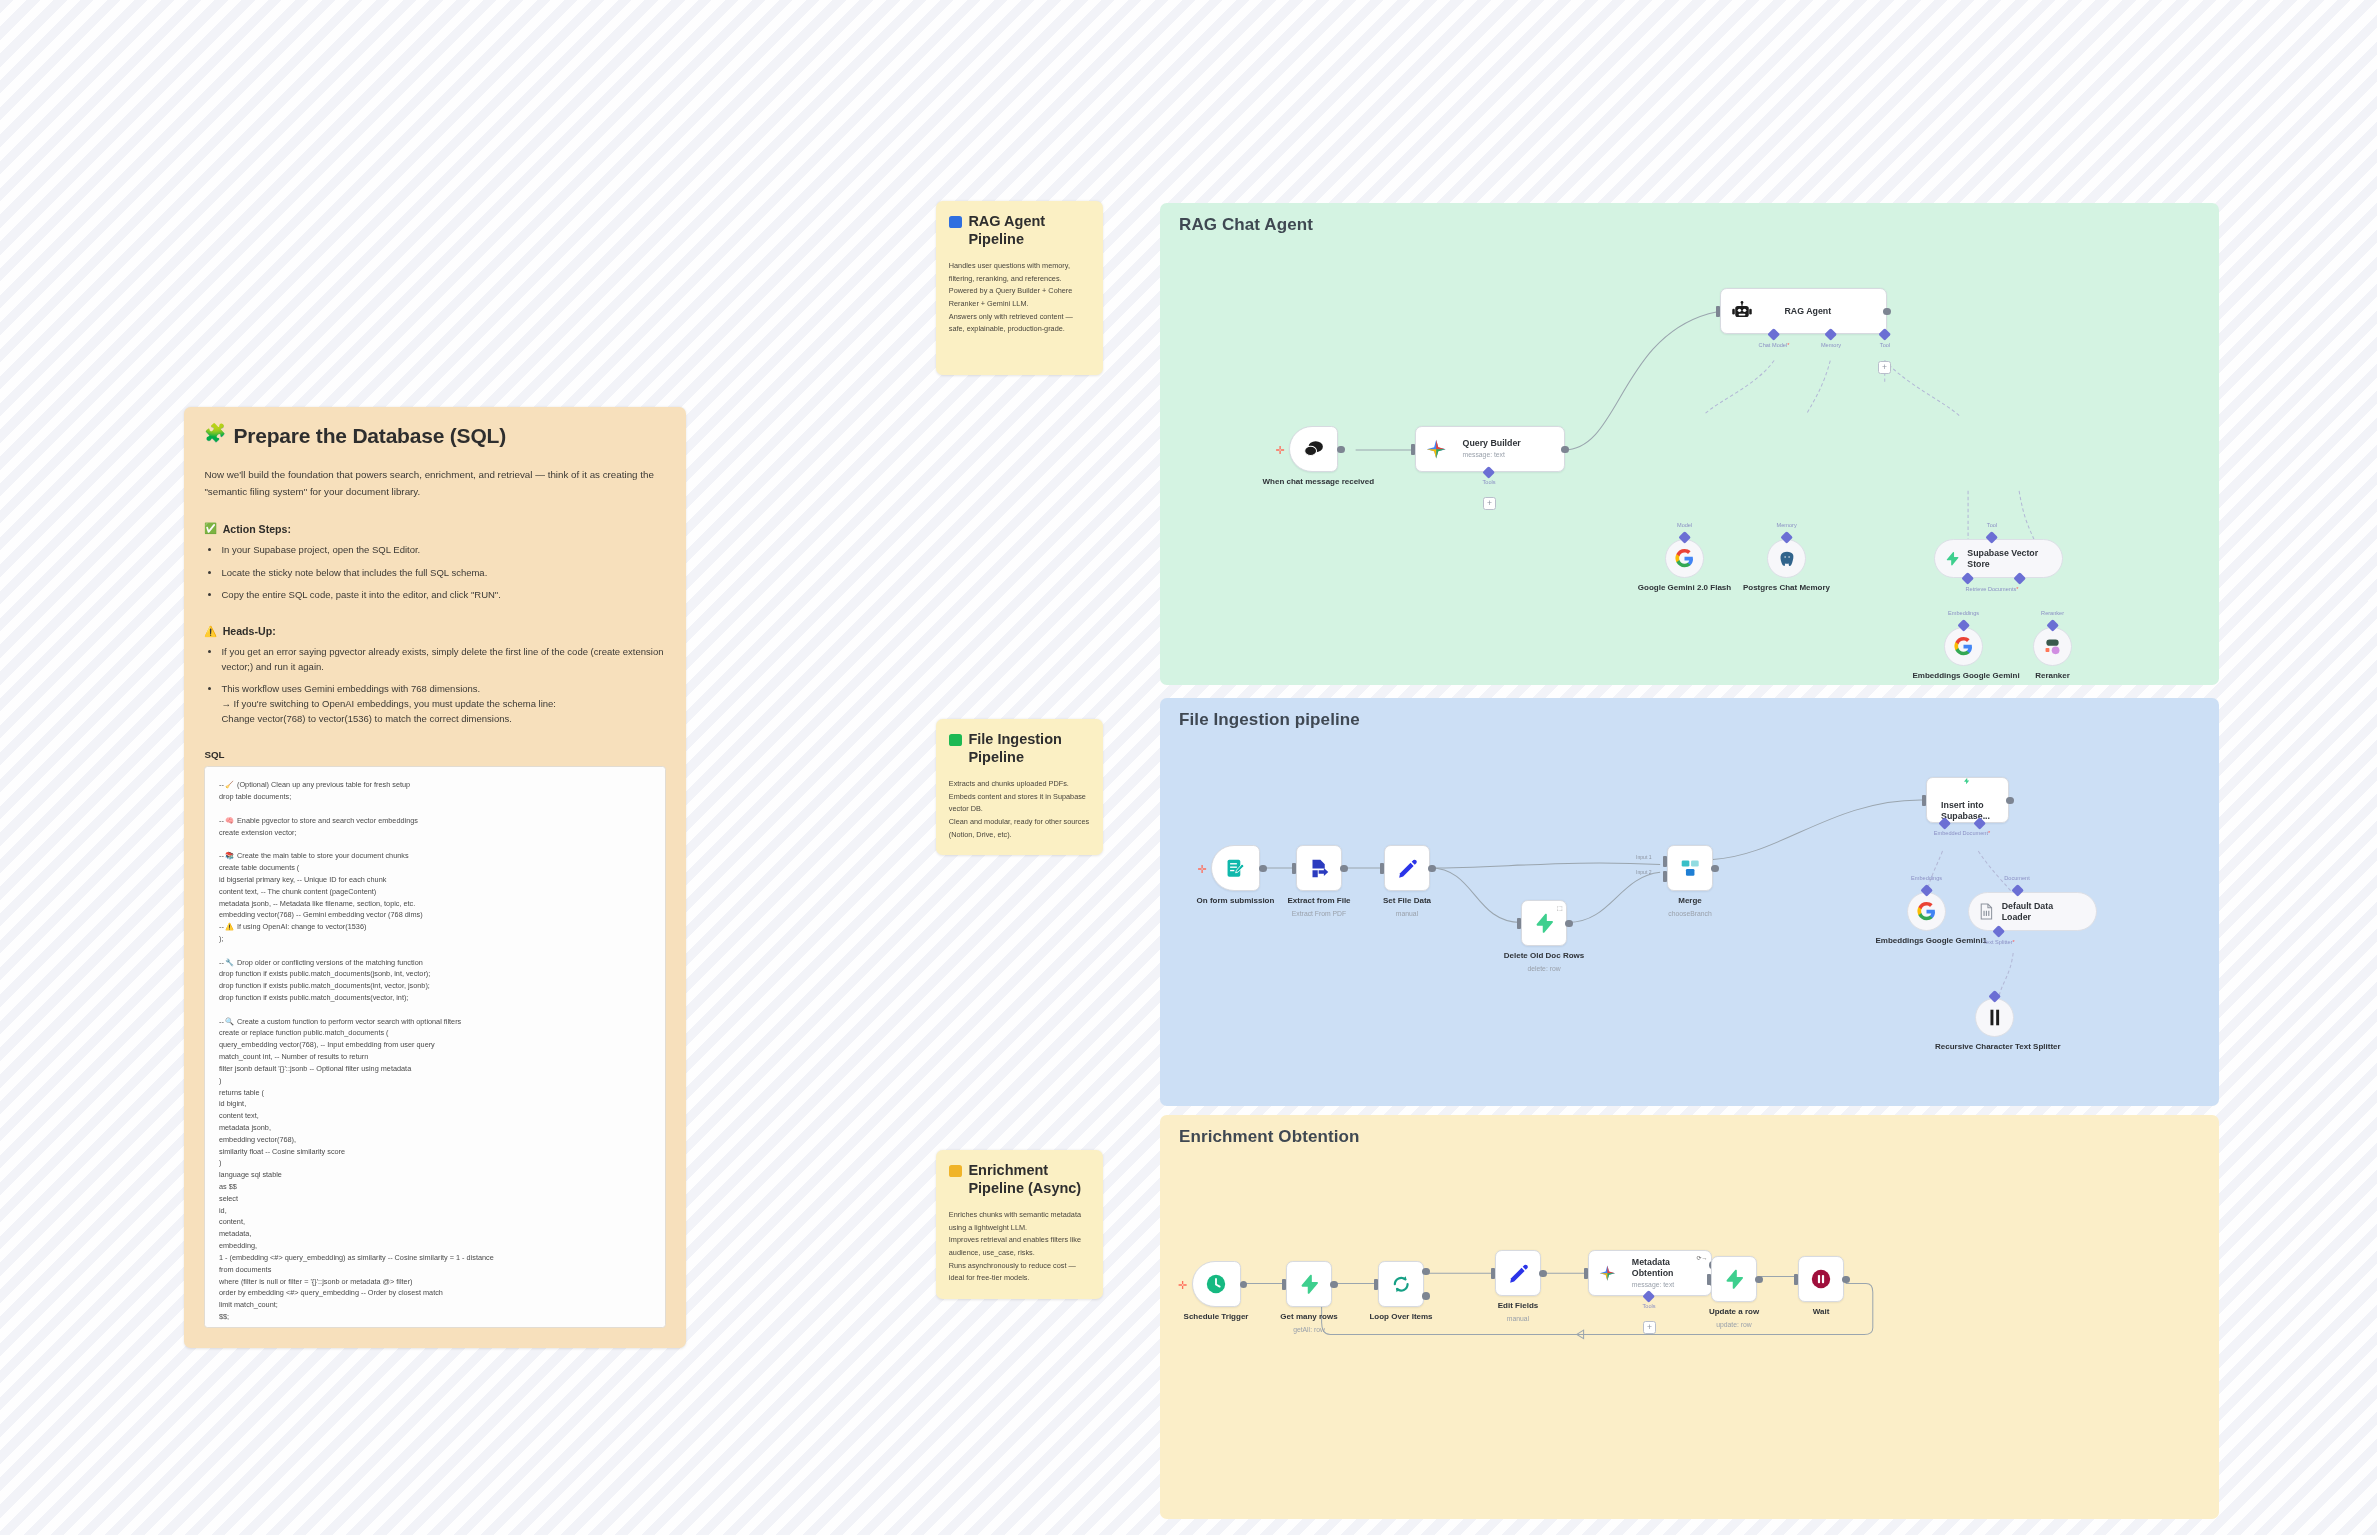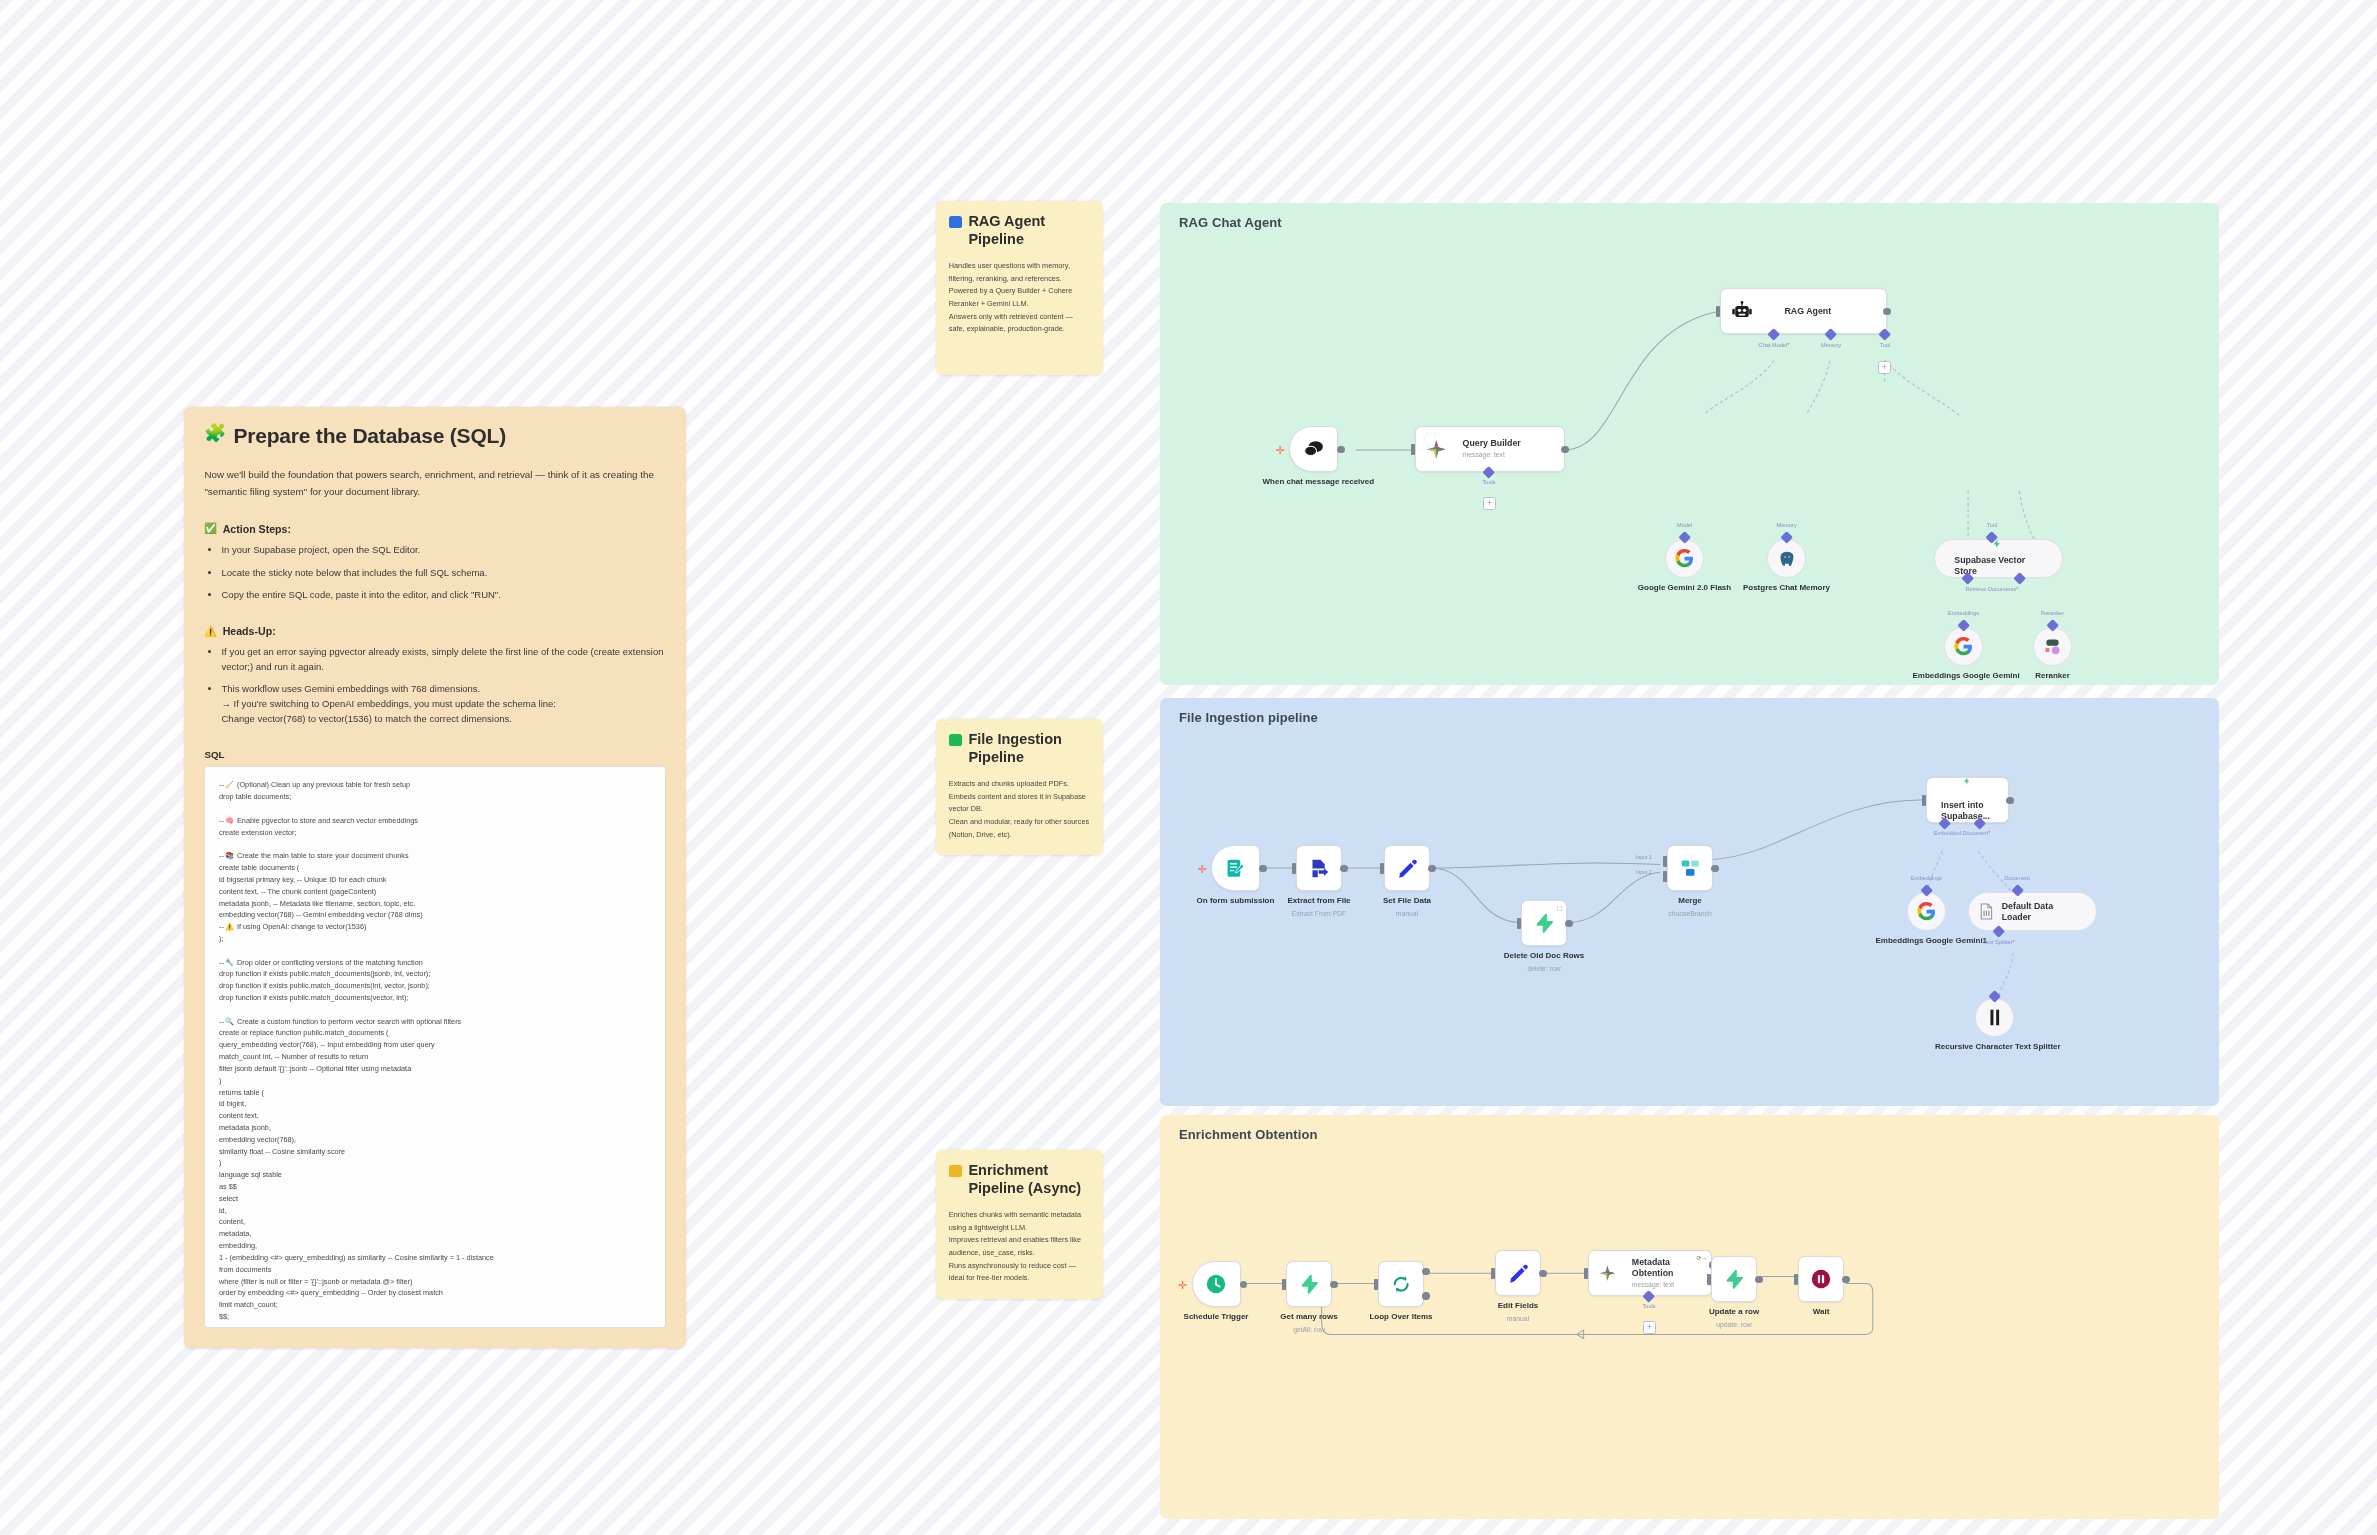--- a/index.html
+++ b/index.html
@@ -46,21 +46,21 @@
   .note-pipe .sticky-title{ font-size:14.5px; line-height:1.22; margin-bottom:12px;}
   .note-pipe .sticky-body{ font-size:7.3px; line-height:1.72; color:#4a463e; }
   .note-rag{ left:936px; top:201px; height:174px; }
   .note-file{ left:936px; top:719px; height:136px; }
   .note-enrich{ left:936px; top:1150px; height:149px; }
 
   .chip{ width:12.8px; height:12.8px; border-radius:2.6px; flex:0 0 auto; margin-top:2.6px; }
 
   
   .panel{ position:absolute; border-radius:6.8px; }
-  .panel-title{ position:absolute; left:19px; top:12px; font-size:13px; font-weight:700; color:#3f4852; letter-spacing:0.1px;}
+  .panel-title{ position:absolute; left:19px; top:12px; font-size:17px; font-weight:700; color:#3f4852; letter-spacing:0.1px;}
   #panel-rag   { left:1160px; top:203px;  width:1059px; height:482px; background:#d4f3e2; }
   #panel-file  { left:1160px; top:698px;  width:1059px; height:408px; background:#ccdff5; }
   #panel-enrich{ left:1160px; top:1115px; width:1059px; height:404px; background:#fbeec8; }
 
   
   .node{ position:absolute; }
   .nbox{
     background:#fff; border:0.9px solid #d7dae0; border-radius:6.8px;
     display:flex; align-items:center; justify-content:center;
     box-shadow:0 0.9px 1.7px rgba(20,30,50,.07);
@@ -314,21 +314,21 @@
         <path fill="#31648c" d="M20 6c-1.4-2.4-4.5-3.6-8-3.6C8.3 2.4 5.2 3.8 4 6.4 2.8 9 3.3 13 4.6 16.5c.7 1.9 1.6 3.5 2.6 4.3.7.6 1.5.5 1.9-.3.3-.6.2-1.5.1-2.4 1.6.5 3.4.5 5 0 .1 1 .1 1.9.4 2.5.4.8 1.3.9 2 .3 1-.9 1.8-2.5 2.4-4.4C20.2 13 21.2 8.4 20 6z"></path>
         <path fill="#fff" d="M9.5 8.2c.6 0 1 .5 1 1.1s-.4 1.1-1 1.1-1-.5-1-1.1.4-1.1 1-1.1zm5.3 0c.6 0 1 .5 1 1.1s-.4 1.1-1 1.1-1-.5-1-1.1.4-1.1 1-1.1z"></path>
       </svg>
     </div>
     <span class="diamond" style="left:15.3px; top:-6px;"></span>
     <span class="portlbl" style="left:19.6px; top:-17px;">Memory</span>
     <div class="nlabel" style="top:44px; width:94px;">Postgres Chat Memory</div>
   </div>
 
   <div class="node" style="left:774px; top:336px;">
-    <div class="npill" style="width:129px;flex-direction:column;">
+    <div class="npill" style="width:129px;">
       <svg width="17" height="19" viewBox="0 0 24 24">
         <path fill="#3ecf8e" d="M13.2 1.4 3.3 13.3c-.6.7-.1 1.8.8 1.8h6.2v7.4c0 1 1.3 1.5 1.9.7l9.9-11.9c.6-.7.1-1.8-.8-1.8h-6.2V2.1c0-1-1.3-1.5-1.9-.7z"></path>
       </svg>
       <div class="ntitle" style="max-width:85px;">Supabase Vector Store</div>
     </div>
     <span class="diamond" style="left:53px; top:-6px;"></span>
     <span class="portlbl" style="left:58px; top:-17px;">Tool</span>
     <span class="diamond" style="left:29px; top:35px;"></span>
     <span class="diamond" style="left:81px; top:35px;"></span>
     <span class="portlbl" style="left:58px; top:47px;">Retrieve Documents<i>*</i></span>

